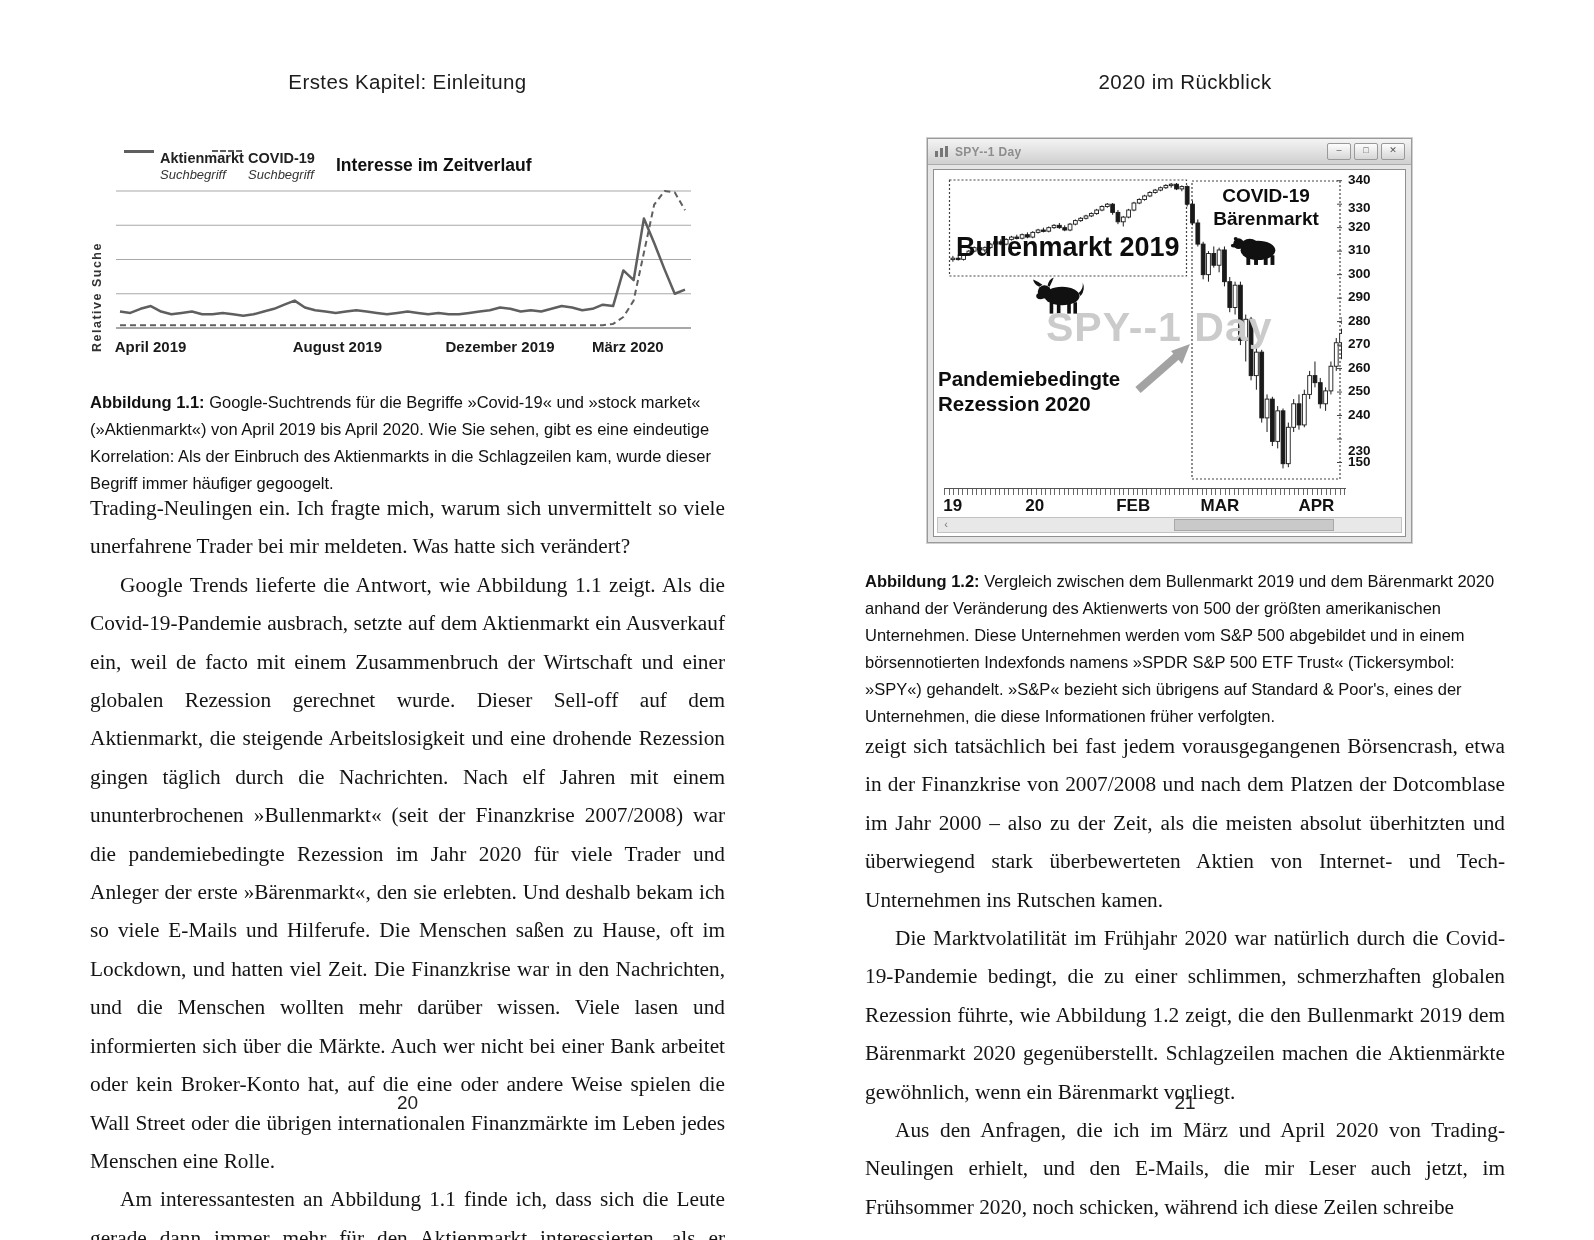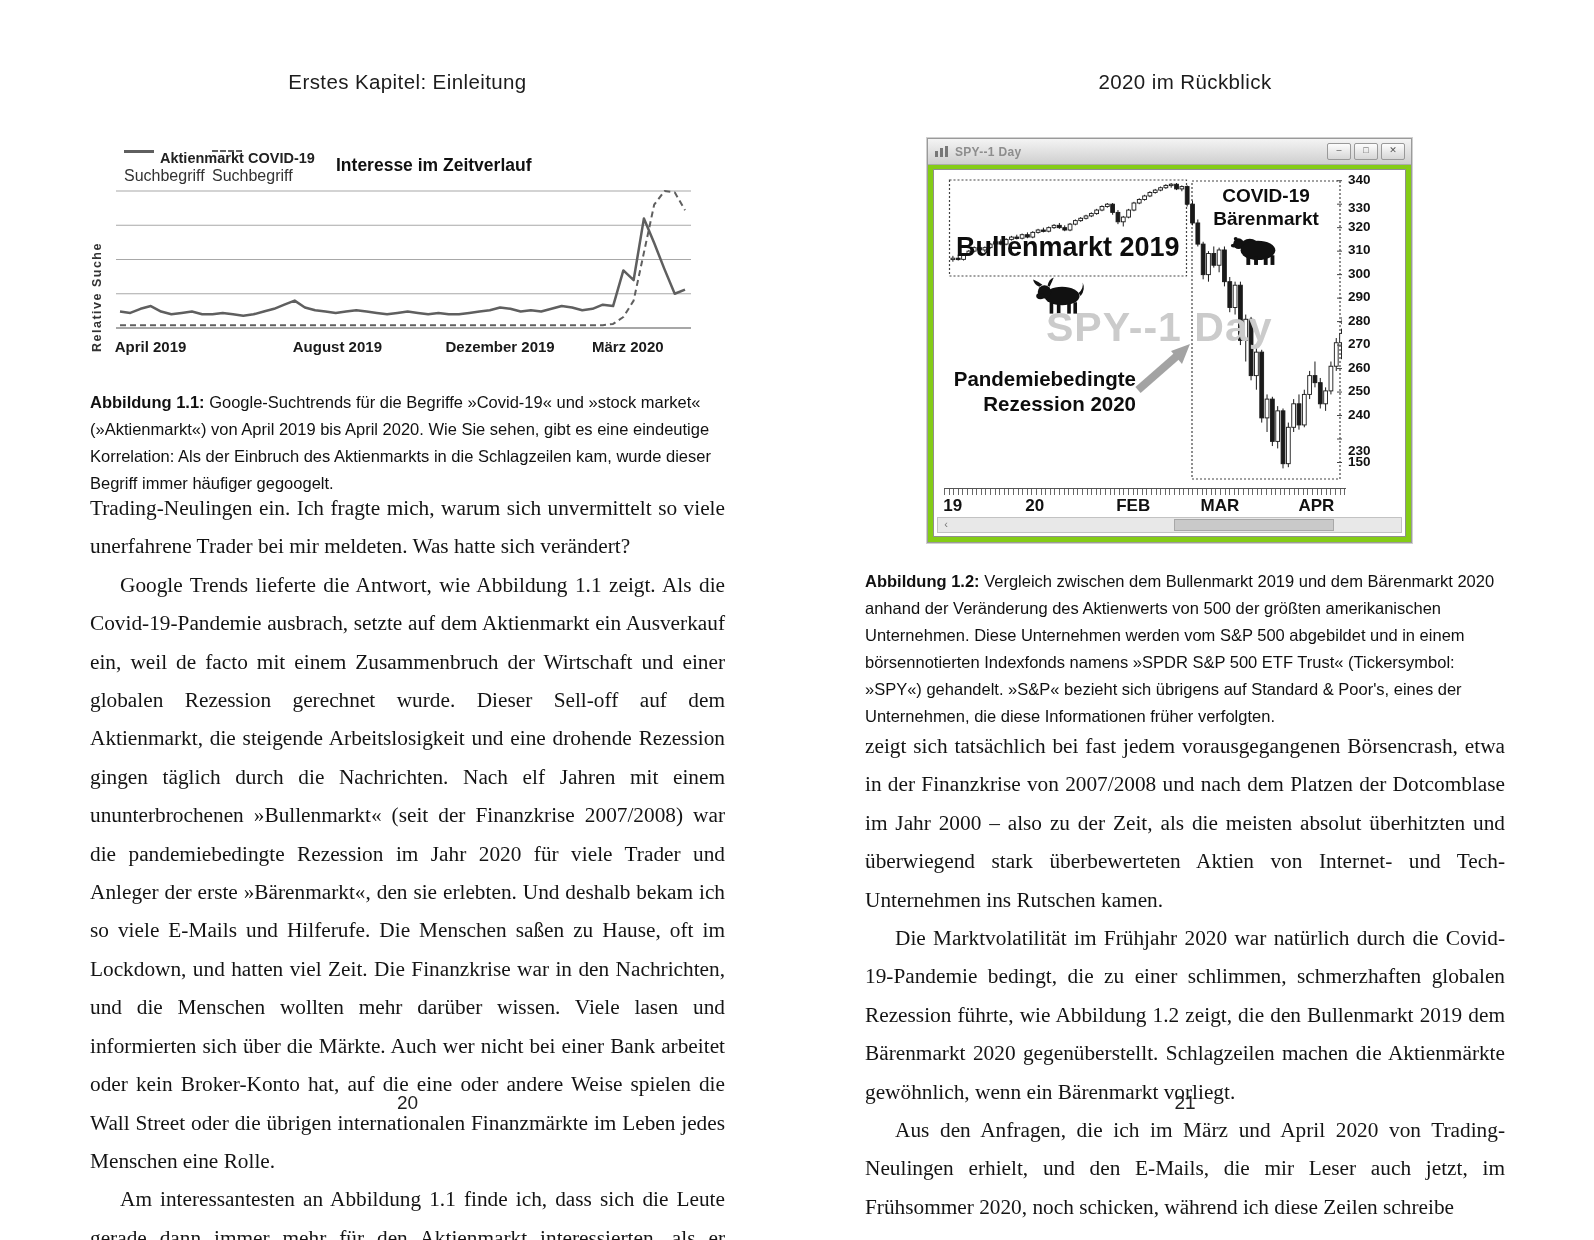--- a/index.html
+++ b/index.html
@@ -20,33 +20,33 @@
   .bodytext p{margin:0;}
   .bodytext p.indent{text-indent:30px;}
 
   
   #fig1{position:absolute;top:142px;left:0;width:635px;height:230px;}
   .leg-item{position:absolute;top:8px;}
   .leg-row{display:flex;align-items:flex-start;gap:6px;}
   .leg-swatch{width:30px;height:0;border-top:3px solid #5f5f5f;display:inline-block;}
   .leg-swatch.dashed{border-top-style:dashed;border-top-width:2.6px;}
   .leg-label{font-weight:bold;font-size:14.5px;color:#222;}
-  .leg-sub{font-size:16px;color:#333;margin-top:1px;}
+  .leg-sub{font-size:13px;color:#333;margin-left:36px;margin-top:1px;font-style:italic;}
   #fig1-title{position:absolute;left:246px;top:13px;font-weight:bold;font-size:17.5px;color:#111;}
   #fig1-ylabel{position:absolute;left:0px;top:210px;transform:rotate(-90deg);transform-origin:left top;
        font-weight:bold;font-size:12.5px;letter-spacing:1.5px;color:#333;white-space:nowrap;}
   #fig1-plot{position:absolute;left:26px;top:46px;}
   #fig1-xlabels{position:absolute;left:26px;top:196px;width:575px;height:22px;}
   #fig1-xlabels span{position:absolute;transform:translateX(-50%);font-weight:bold;
        font-size:15px;color:#1a1a1a;white-space:nowrap;}
   #caption1{top:372px;}
   #left-body{top:489px;}
 
   
-  #chart-window{position:absolute;top:138px;left:62px;width:483px;background:#84cc16;
+  #chart-window{position:absolute;top:138px;left:62px;width:483px;background:#e5e5e5;
        border:1px solid #9a9a9a;box-shadow:0 0 0 1px #d0d0d0;}
   #titlebar{height:25px;background:linear-gradient(#f4f4f4,#cfcfcf);border-bottom:1px solid #ababab;
        display:flex;align-items:center;padding:0 6px;}
   #tb-title{font-size:12px;font-weight:bold;color:#8d8d8d;margin-left:6px;letter-spacing:.3px;}
   .tb-btns{margin-left:auto;display:flex;gap:3px;}
   .tb-btn{width:22px;height:15px;border:1px solid #999;border-radius:2px;
        background:linear-gradient(#fdfdfd,#d6d6d6);font-size:9px;line-height:13px;
        text-align:center;color:#555;}
   #chart-content{position:relative;margin:4px 5px 5px 5px;background:#fff;
        border:1px solid #8f8f8f;height:366px;}
@@ -62,21 +62,21 @@
        line-height:13px;color:#777;text-align:center;}
   #sb-thumb{position:absolute;left:51%;width:34%;top:1px;bottom:1px;background:#c9c9c9;
        border:1px solid #a8a8a8;}
   #lbl-bull{position:absolute;left:22px;top:62px;font-weight:bold;font-size:27px;color:#0d0d0d;white-space:nowrap;}
   #lbl-covid{position:absolute;left:260px;top:14px;width:144px;text-align:center;font-weight:bold;
        font-size:19px;line-height:23px;color:#0d0d0d;}
   #bull-icon{position:absolute;left:96px;top:104px;}
   #bear-icon{position:absolute;left:294px;top:62px;}
   #watermark{position:absolute;left:112px;top:134px;font-weight:bold;font-size:41px;
        color:#cbcbcb;letter-spacing:1px;white-space:nowrap;}
-  #lbl-rez{position:absolute;left:4px;top:196px;width:198px;text-align:right;font-weight:bold;
+  #lbl-rez{position:absolute;left:4px;top:196px;width:198px;text-align:left;font-weight:bold;
        font-size:20.5px;line-height:25px;color:#0d0d0d;}
   #arrow-icon{position:absolute;left:198px;top:168px;}
   #caption2{top:551px;width:640px;}
   #right-body{top:727px;width:640px;}
 </style>
 </head>
 <body>
 
 <div class="col" id="col-left">
   <div class="running-head">Erstes Kapitel: Einleitung</div>

